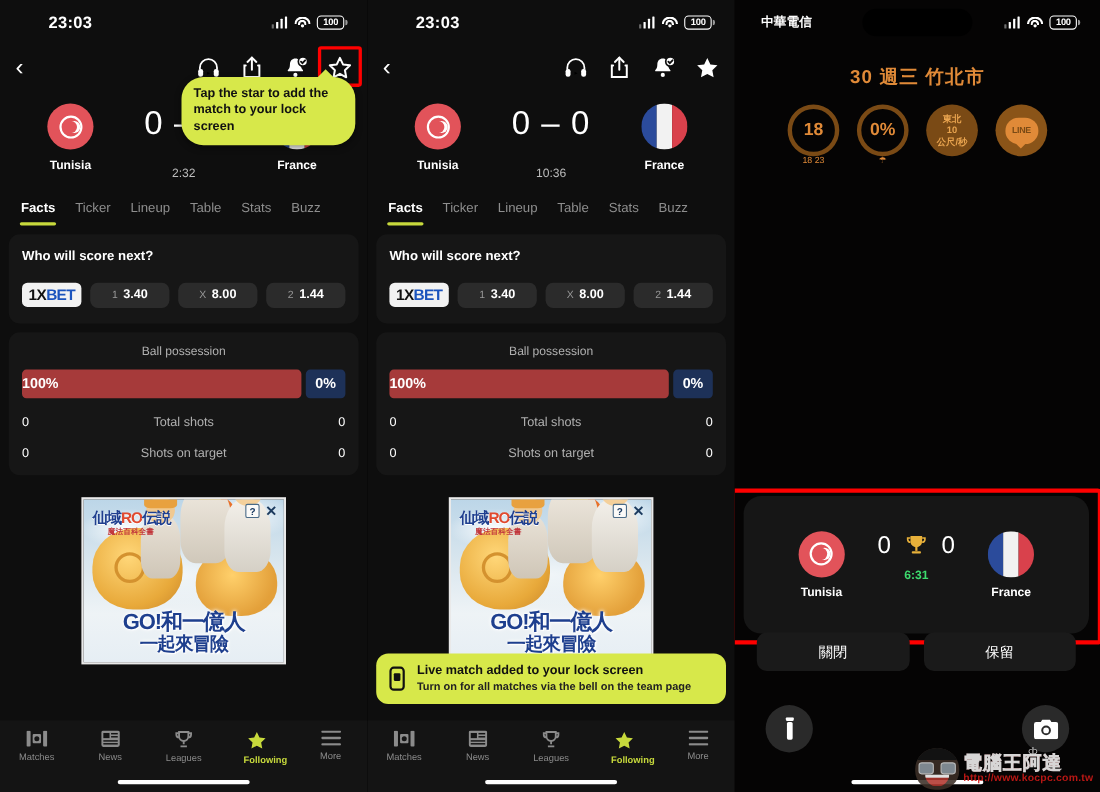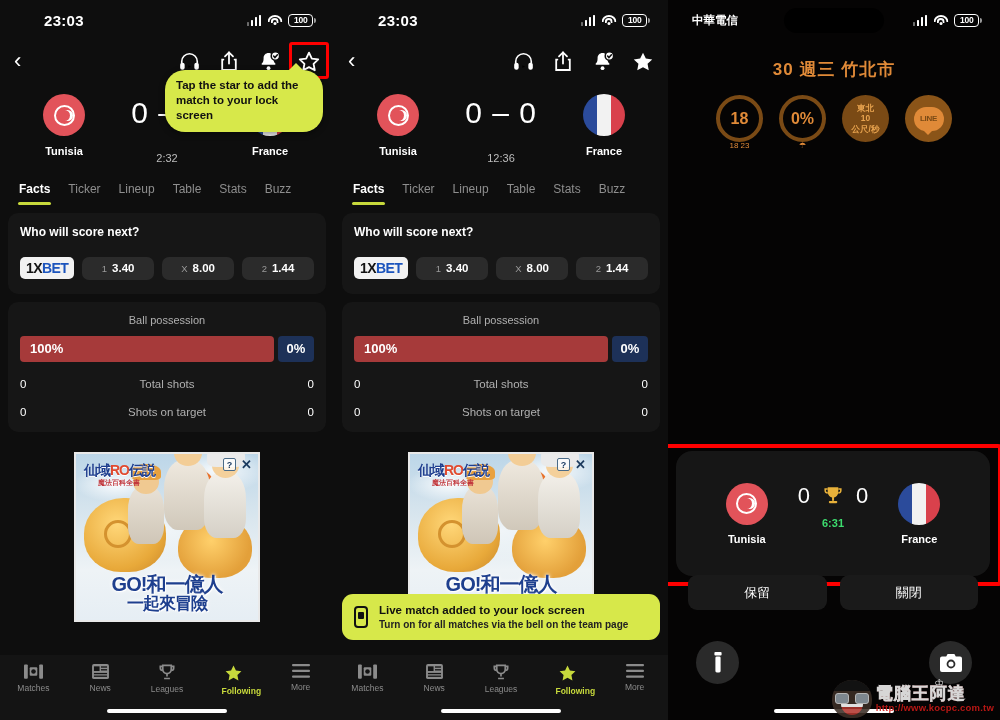--- a/index.html
+++ b/index.html
@@ -81,29 +81,29 @@
   .card-title{ color:#fff; font-size:12px; font-weight:700; }
   .odds-row{ display:flex; align-items:center; margin-top:18px; gap:8px;}
   .bet-logo{ background:#f2f2f2; border-radius:5px; padding:3px 6px; display:flex; align-items:center; font-size:14px; font-weight:800; letter-spacing:-.6px; }
   .bet-logo .a{color:#111;} .bet-logo .b{color:#1b54bd;}
   .odd{ flex:1; background:#2b2b2b; border-radius:7px; height:23px; display:flex; align-items:center; justify-content:center; gap:5px; cursor:pointer;}
   .odd .k{ color:#9a9a9a; font-size:9.5px;}
   .odd .v{ color:#fff; font-size:11.5px; font-weight:700;}
 
   .stat-head{ color:#b0b0b0; font-size:11px; text-align:center; margin-bottom:10px;}
   .poss{ display:flex; gap:4px; height:26px; }
-  .poss .l{ background:#a63a3a; border-radius:4px; display:flex; align-items:center; padding-left:10px; color:#fff; font-size:13px; font-weight:600;}
+  .poss .l{ background:#a63a3a; border-radius:4px; display:flex; align-items:center; color:#fff; font-size:13px; font-weight:600;}
   .poss .r{ background:#1d3158; border-radius:4px; display:flex; align-items:center; justify-content:center; color:#fff; font-size:13px; font-weight:600; min-width:36px;}
   .srow{ display:flex; align-items:center; margin-top:16px; color:#fff; font-size:11.5px;}
   .srow .lv{ width:30px; }
   .srow .lbl{ flex:1; text-align:center; color:#b0b0b0;}
   .srow .rv{ width:30px; text-align:right;}
 
   
-  .ad{ position:absolute; left:50%; transform:translateX(-50%); width:186px; height:170px; border:2px solid #e9e9e9; overflow:hidden;
+  .ad{ position:absolute; left:50%; transform:translateX(-50%); width:186px; height:152px; border:2px solid #e9e9e9; overflow:hidden;
        background:linear-gradient(#bcd6e8 0%, #d9e6ee 38%, #eef3f6 70%, #e6eef4 100%); }
   .ad .sky{ position:absolute; inset:0; background:
       radial-gradient(ellipse 60px 26px at 22% 18%, rgba(255,255,255,.95), transparent 70%),
       radial-gradient(ellipse 70px 30px at 78% 10%, rgba(255,255,255,.9), transparent 72%),
       radial-gradient(ellipse 90px 40px at 50% 46%, rgba(255,255,255,.55), transparent 75%);}
   .ad .ttl{ position:absolute; top:8px; left:8px; font-size:14px; font-weight:800; color:#1f3f8f; letter-spacing:-1px; text-shadow:0 1px 0 #fff; }
   .ad .ttl .r{ color:#e04a2f;}
   .ad .sub{ position:absolute; top:24px; left:22px; font-size:7px; color:#c2383d; font-weight:700;}
   .ad .chars{ position:absolute; left:0; right:0; bottom:42px; height:120px;}
   .ad .bird{ position:absolute; left:8px; bottom:6px; width:82px; height:74px; border-radius:48% 48% 45% 45%; background:radial-gradient(circle at 40% 35%, #ffd779, #e8a93a 65%, #c9862a);}
@@ -451,21 +451,21 @@
 
     <div class="score">
       <div class="team">
         <div class="flag tn">
             <div class="disc"></div>
           </div>
         <div class="tname">Tunisia</div>
       </div>
       <div class="center">
         <div class="goals">0 – 0</div>
-        <div class="clock">12:36</div>
+        <div class="clock">10:36</div>
       </div>
       <div class="team">
         <div class="flag fr">
             <i></i>
             <i></i>
             <i></i>
           </div>
         <div class="tname">France</div>
       </div>
     </div>
@@ -671,22 +671,22 @@
               <i></i>
               <i></i>
               <i></i>
             </div>
           <div class="tname">France</div>
         </div>
       </div>
     </div>
 
     <div class="lockbtns">
+      <div class="lockbtn">關閉</div>
       <div class="lockbtn">保留</div>
-      <div class="lockbtn">關閉</div>
     </div>
 
     <div class="lockctl">
       <div class="ctlbtn">
         <svg width="12" height="22" viewBox="0 0 12 22" fill="#fff">
             <rect x="2.4" y="0" width="7.2" height="3.4" rx="1"></rect>
             <rect x="3.4" y="4.4" width="5.2" height="16" rx="1.4"></rect>
           </svg>
       </div>
       <div class="ctlbtn">

